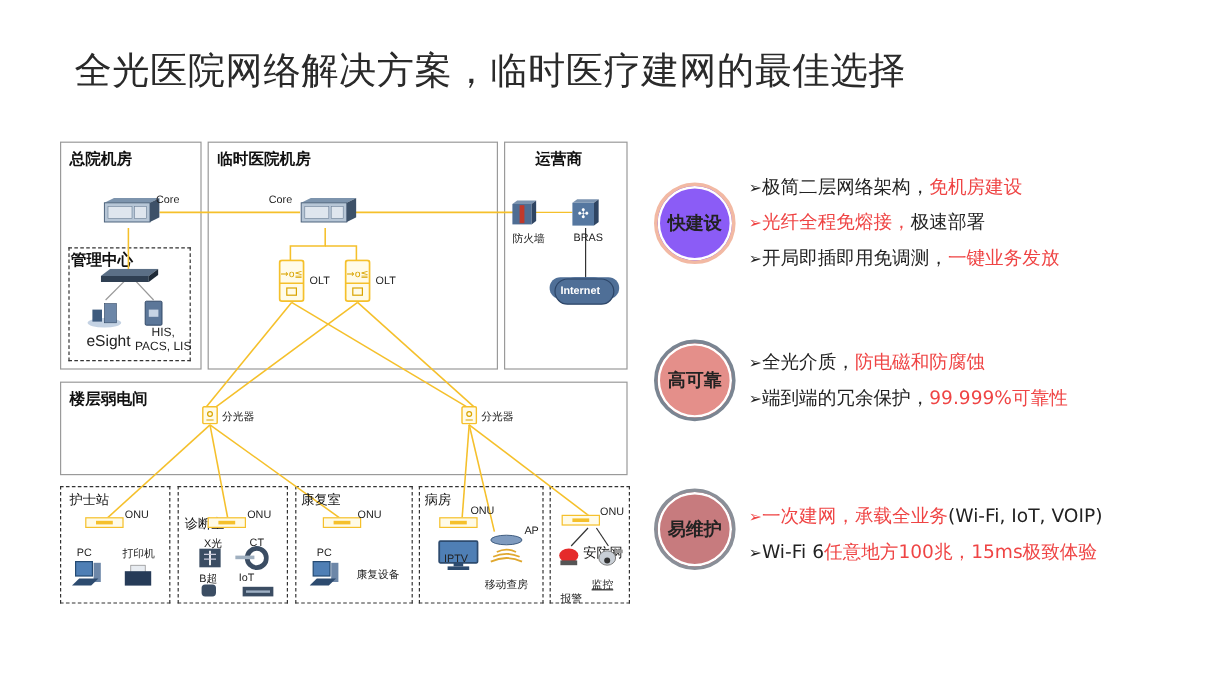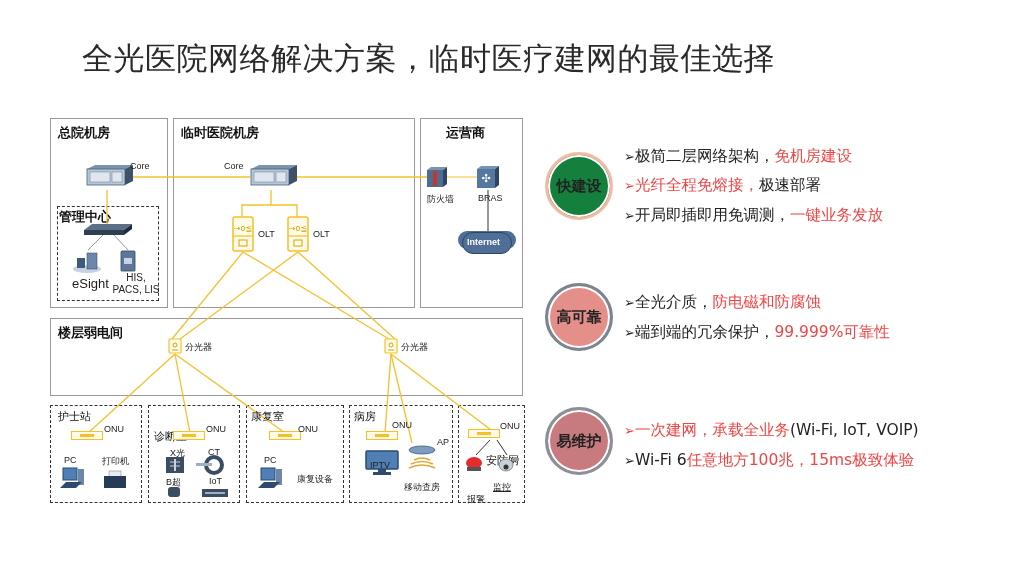--- a/index.html
+++ b/index.html
@@ -1,32 +1,32 @@
 <!DOCTYPE html>
 <html><head>
 <meta charset="utf-8">
 <style>
   * { box-sizing: border-box; margin: 0; padding: 0; }
   html, body { width: 1024px; height: 576px; background: #ffffff; overflow: hidden; }
   body { position: relative; font-family: "DejaVu Sans", "Liberation Sans", sans-serif; color: #222; }
 
-  .title { position: absolute; left: 62px; top: 38px; font-size: 31px; font-weight: 400; color: #2a2a2a; letter-spacing: 0.5px; white-space: nowrap; margin-left: 20px; }
+  .title { position: absolute; left: 62px; top: 38px; font-size: 31px; font-weight: 400; color: #2a2a2a; letter-spacing: 0.5px; white-space: nowrap; }
 
   .box { position: absolute; border: 1.5px solid #9a9a9a; background: #fff; }
   .dbox { position: absolute; border: 1.5px dashed #333; background: #fff; }
   .box-label { position: absolute; font-size: 13px; font-weight: 700; color: #111; white-space: nowrap; }
   .small { position: absolute; font-size: 9px; color: #222; white-space: nowrap; font-family: "Liberation Sans", sans-serif; }
   .room-label { position: absolute; font-size: 11px; color: #111; white-space: nowrap; }
 
   svg.links { position: absolute; left: 0; top: 0; width: 1024px; height: 576px; pointer-events: none; }
 
   .dev { position: absolute; }
 
   .circle { position: absolute; width: 68px; height: 68px; border-radius: 50%; display: flex; align-items: center; justify-content: center; font-size: 15px; font-weight: 700; color: #222; }
-  .circle-1 { background: #15803d; border: 3px solid #f2b9a3; box-shadow: inset 0 0 0 2px #fff; }
+  .circle-1 { background: #8b5cf6; border: 3px solid #f2b9a3; box-shadow: inset 0 0 0 2px #fff; }
   .circle-2 { background: #e48f8a; border: 3px solid #7a8592; box-shadow: inset 0 0 0 2px #fff; }
   .circle-3 { background: #c77b7e; border: 3px solid #8a8f98; box-shadow: inset 0 0 0 2px #fff; }
 
   .bullet { position: absolute; font-size: 15.5px; color: #222; white-space: nowrap; }
   .bullet .red { color: #ef4444; }
   .arrow { font-size: 13px; }
 </style>
 </head>
 <body>
 
@@ -204,21 +204,21 @@
   <rect x="0" y="0" width="18" height="16" fill="#3b4d63"></rect>
   <line x1="9" y1="2" x2="9" y2="14" stroke="#fff" stroke-width="1.5"></line>
   <line x1="4" y1="5" x2="14" y2="5" stroke="#ccd" stroke-width="1"></line>
   <line x1="4" y1="9" x2="14" y2="9" stroke="#ccd" stroke-width="1"></line>
 </svg>
 <svg class="dev" style="left:196px;top:455px;" width="28" height="20" viewBox="0 0 28 20">
   <circle cx="18" cy="10" r="8" fill="none" stroke="#3b4d63" stroke-width="4"></circle>
   <rect x="0" y="8" width="16" height="3" fill="#a0b0c0"></rect>
 </svg>
 <div class="small" style="left:166px;top:476px;">B超</div>
-<div class="small" style="left:209px;top:476px;">IoT</div>
+<div class="small" style="left:199px;top:476px;">IoT</div>
 <svg class="dev" style="left:167px;top:486px;" width="14" height="12" viewBox="0 0 14 12">
   <rect x="1" y="1" width="12" height="10" rx="3" fill="#3b4d63"></rect>
 </svg>
 <svg class="dev" style="left:202px;top:488px;" width="26" height="10" viewBox="0 0 26 10">
   <rect x="0" y="1" width="26" height="8" fill="#3b4d63"></rect>
   <rect x="3" y="4" width="20" height="2" fill="#9fb0c4"></rect>
 </svg>
 
 <div class="room-label" style="left:251px;top:409px;">康复室</div>
 <div style="position:absolute;left:269px;top:431px;width:32px;height:9px;border:1.5px solid #f5c02b;background:#fffbe8;">

